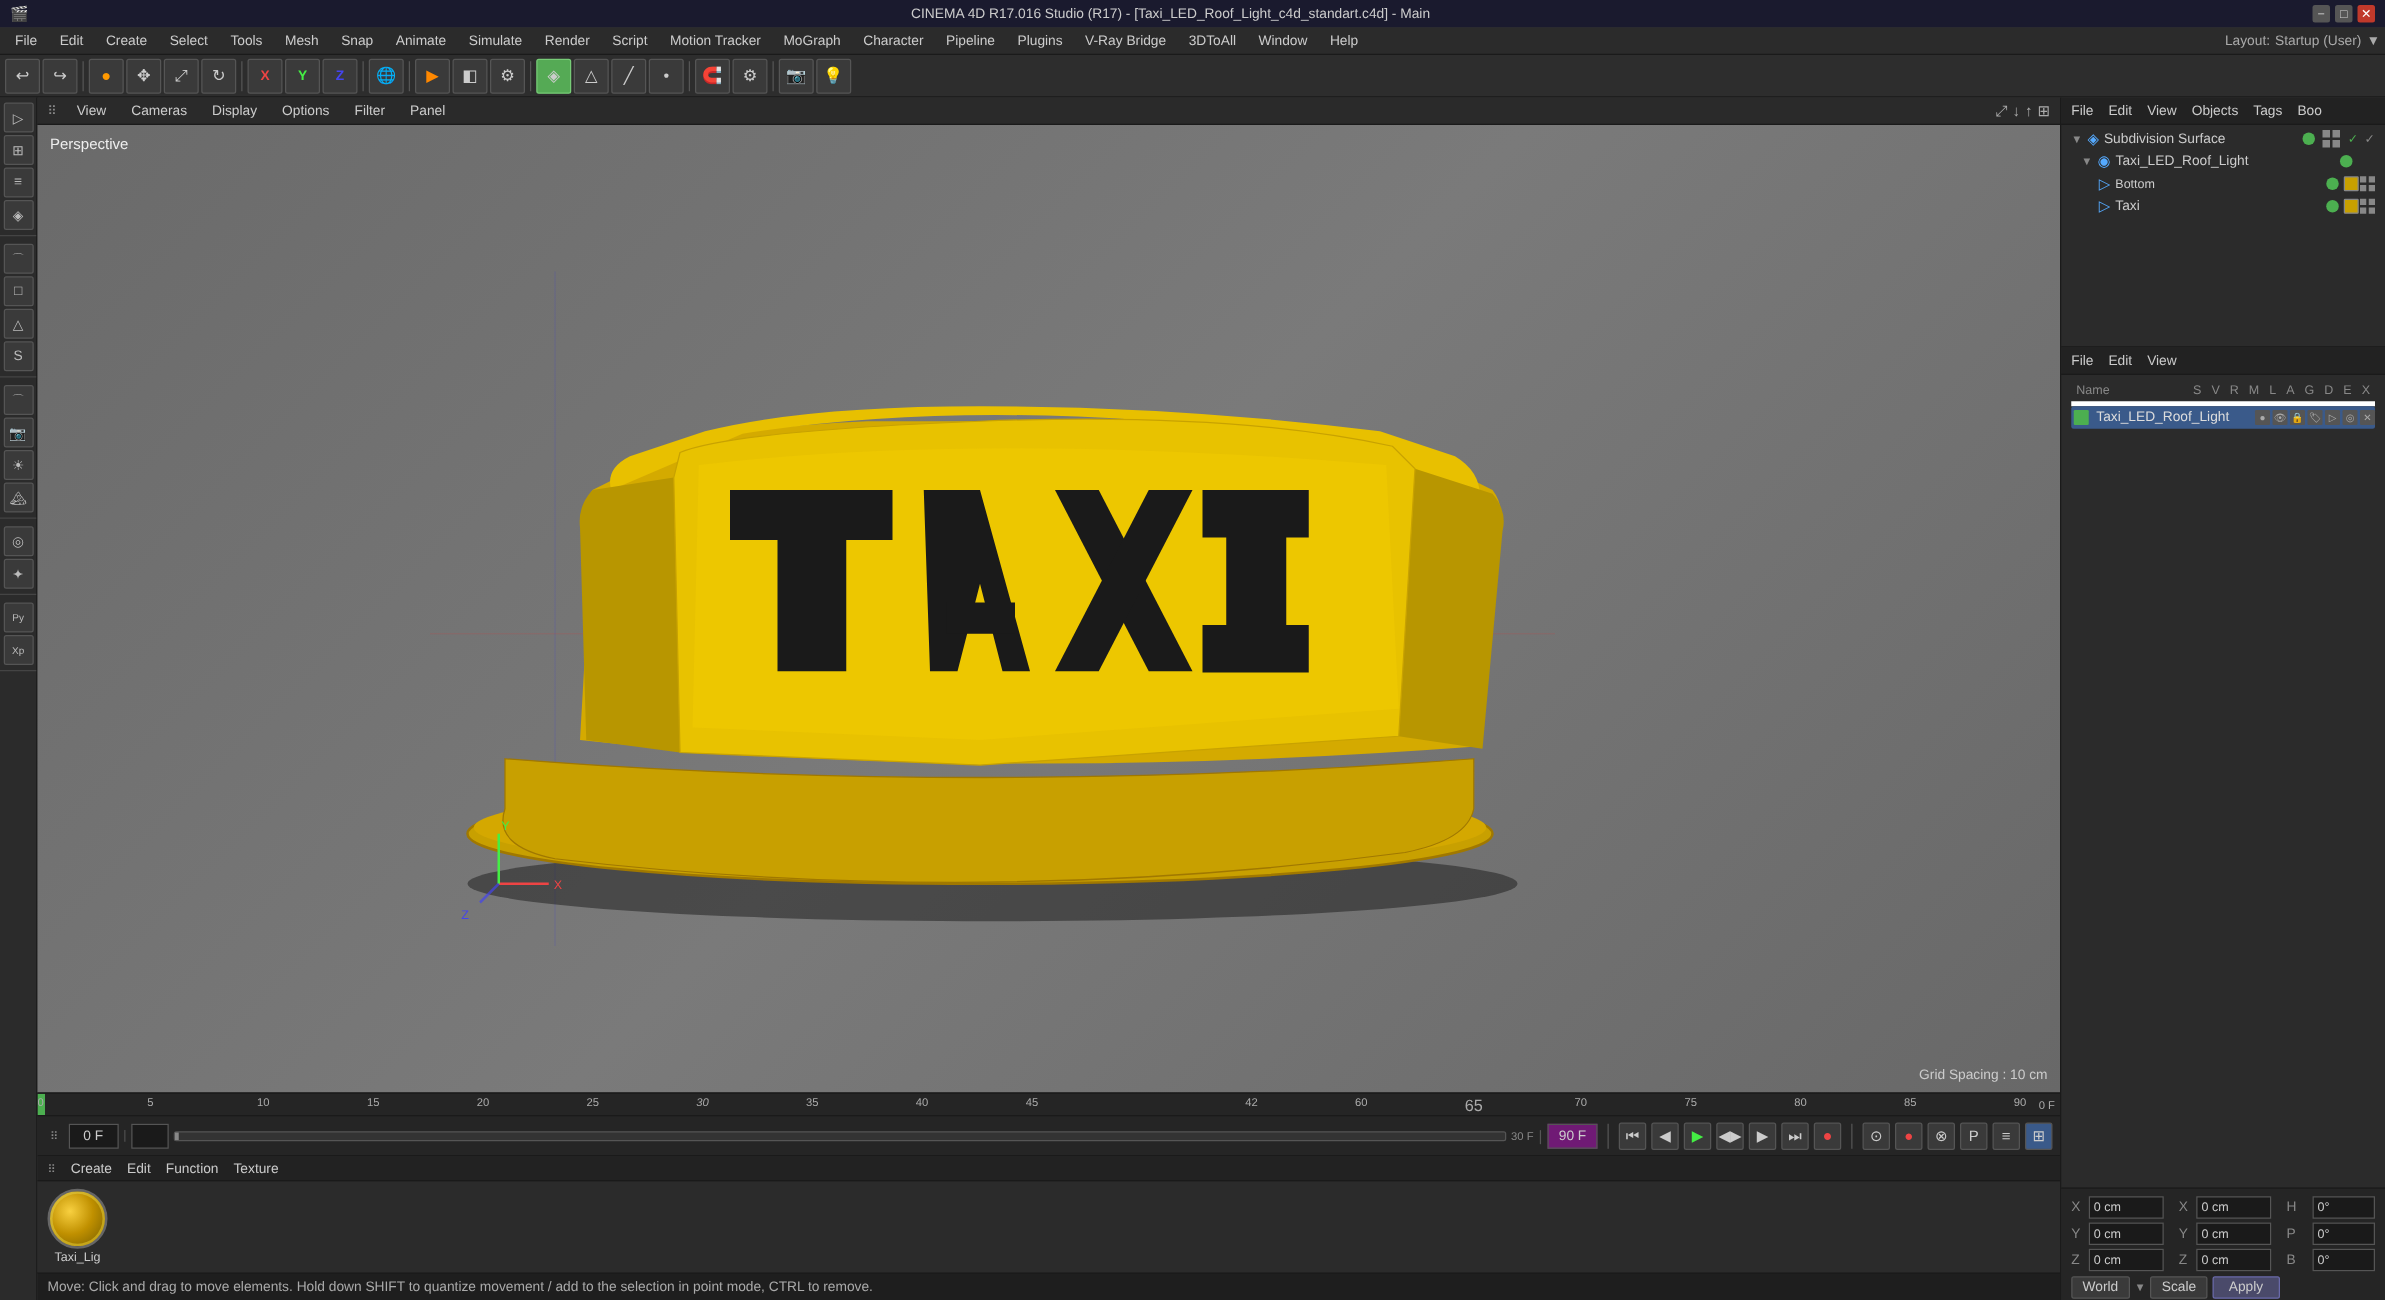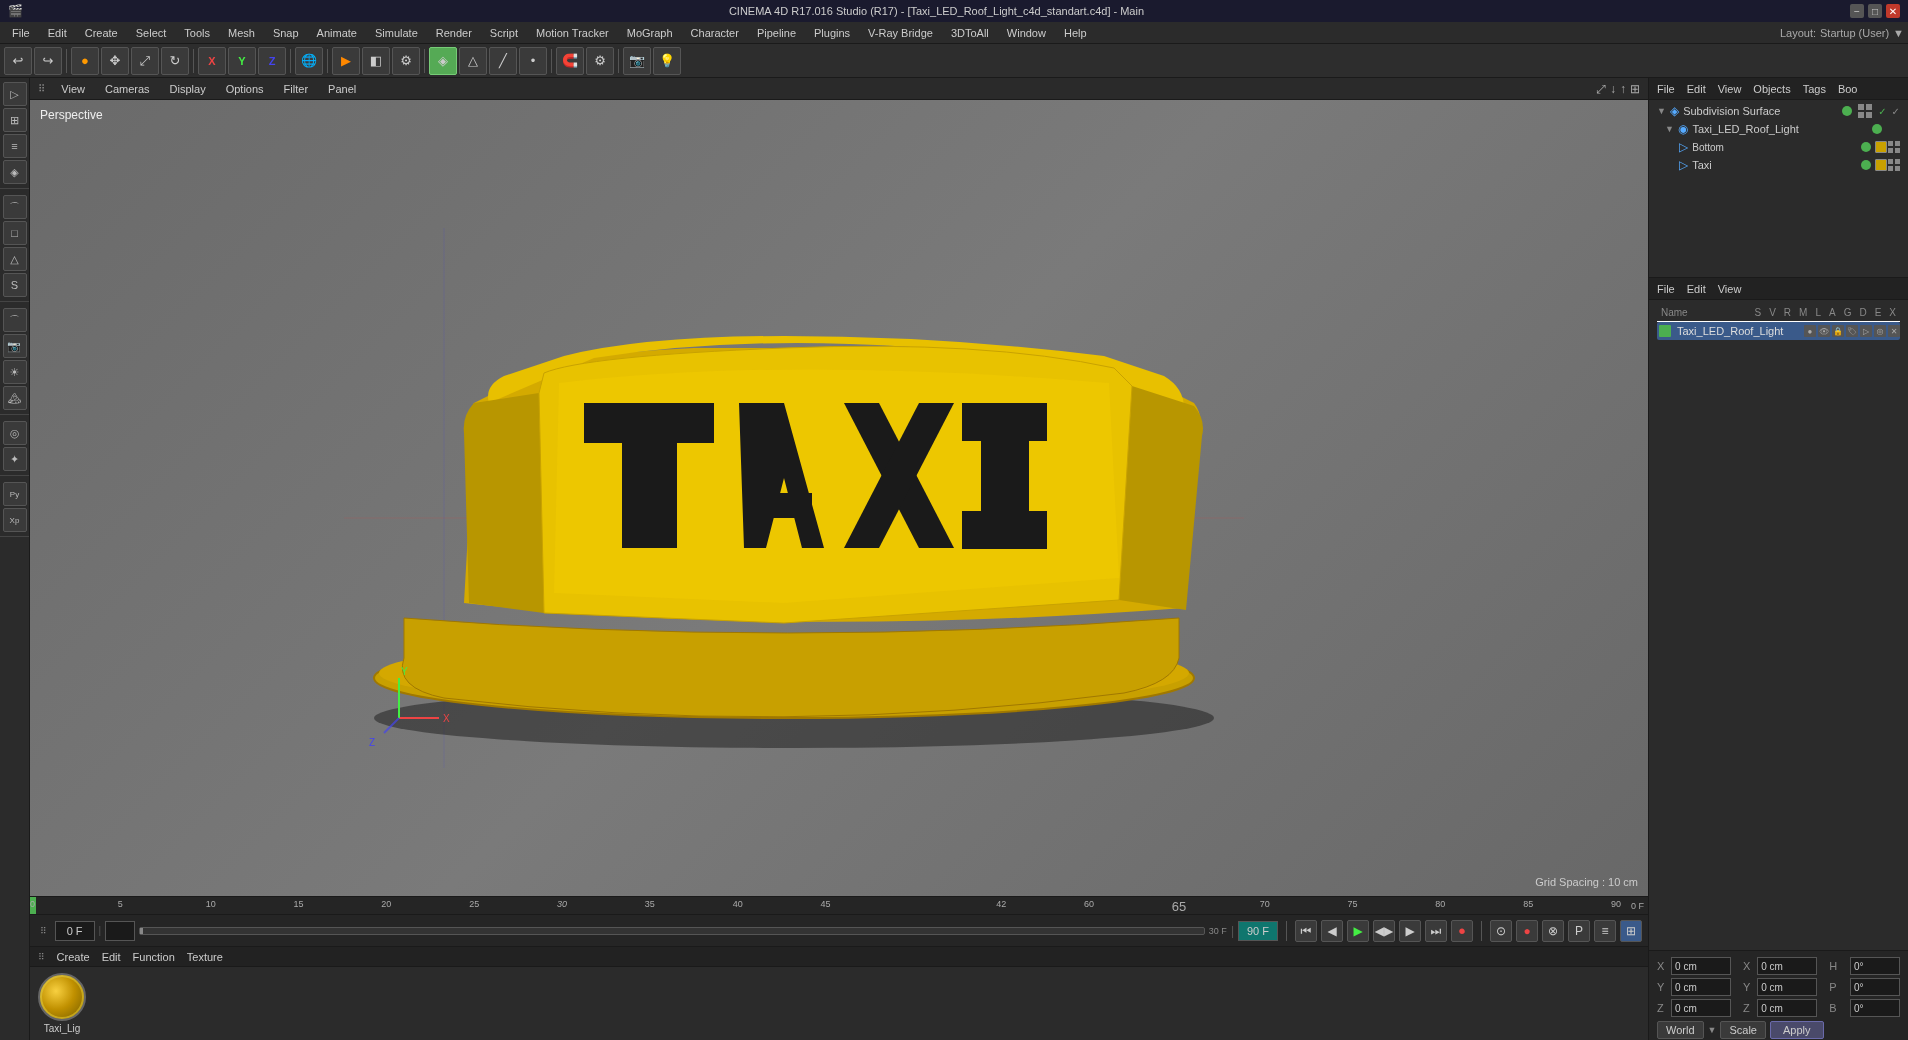--- a/index.html
+++ b/index.html
@@ -152,21 +152,21 @@
     #attr-panel {
       flex: 1; display: flex; flex-direction: column;
     }
     #attr-header {
       height: 22px; background: #222; display: flex; align-items: center; padding: 0 8px; gap: 12px;
       border-bottom: 1px solid #1a1a1a;
     }
     .attr-menu { font-size: 11px; color: #ccc; cursor: pointer; }
     #attr-content { flex: 1; padding: 4px 8px; overflow-y: auto; }
     #attr-name-row {
-      display: flex; align-items: center; padding: 3px 0; border-bottom: 1px solid #ffffff;
+      display: flex; align-items: center; padding: 3px 0; border-bottom: 4px solid #ffffff;
     }
     .attr-col-header { font-size: 10px; color: #888; padding: 0 4px; }
     #attr-item-row {
       display: flex; align-items: center; padding: 3px 0; background: #3a5a8a; border-radius: 2px;
     }
     .attr-item-name { font-size: 11px; color: #ddd; padding: 0 4px; flex: 1; }
     .attr-item-icons { display: flex; gap: 2px; margin-left: auto; }
     .attr-icon { width: 12px; height: 12px; background: #555; border-radius: 1px; font-size: 8px; display: flex; align-items: center; justify-content: center; color: #aaa; }
 
     
@@ -430,21 +430,21 @@
     <div id="transport">
       <span style="font-size:9px; color:#888; padding:0 4px;">⠿</span>
       <input class="frame-input" type="text" value="0 F" style="width: 40px; height: 20px; background: rgb(26, 26, 26); border: 1px solid rgb(85, 85, 85); color: rgb(204, 204, 204); font-size: 11px; text-align: center;">
       <span style="color:#555; font-size:10px;">|</span>
       <input type="text" value="" style="width: 30px; height: 20px; background: rgb(26, 26, 26); border: 1px solid rgb(85, 85, 85); color: rgb(204, 204, 204); font-size: 10px; text-align: center;">
       <div style="flex:1; height:8px; background:#333; border:1px solid #555; border-radius:2px; position:relative;">
         <div style="width:3px; height:100%; background:#888;"></div>
       </div>
       <span style="font-size:9px; color:#888;">30 F</span>
       <span style="color:#555;">|</span>
-      <input type="text" value="90 F" style="width: 40px; height: 20px; background: #0f766e; border: 1px solid rgb(85, 85, 85); color: rgb(204, 204, 204); font-size: 11px; text-align: center;">
+      <input type="text" value="90 F" style="width: 40px; height: 20px; background: #701a75; border: 1px solid rgb(85, 85, 85); color: rgb(204, 204, 204); font-size: 11px; text-align: center;">
       <div style="width:1px; height:20px; background:#555; margin:0 4px;"></div>
       <button class="transport-btn">⏮</button>
       <button class="transport-btn">◀</button>
       <button class="transport-btn" style="color:#4e4;">▶</button>
       <button class="transport-btn">◀▶</button>
       <button class="transport-btn">▶</button>
       <button class="transport-btn">⏭</button>
       <button class="transport-btn" style="color:#e44;">⏺</button>
       <div style="width:1px; height:20px; background:#555; margin:0 4px;"></div>
       <button class="transport-btn">⊙</button>
@@ -466,20 +466,23 @@
       <div id="mat-content">
         <div style="display:flex; flex-direction:column; align-items:center; cursor:pointer;">
           <div class="mat-thumb">
             <div style="width:40px; height:40px; border-radius:50%; background: radial-gradient(circle at 35% 35%, #f8d040, #c09000, #7a6000);"></div>
           </div>
           <div class="mat-label">Taxi_Lig</div>
         </div>
       </div>
     </div>
 
+    <div id="statusbar">
+      <span>Move: Click and drag to move elements. Hold down SHIFT to quantize movement / add to the selection in point mode, CTRL to remove.</span>
+    </div>
 
   </div>
 
   <div id="right-panel">
 
     <div id="obj-manager">
       <div id="obj-manager-header">
         <span class="om-menu">File</span>
         <span class="om-menu">Edit</span>
         <span class="om-menu">View</span>

